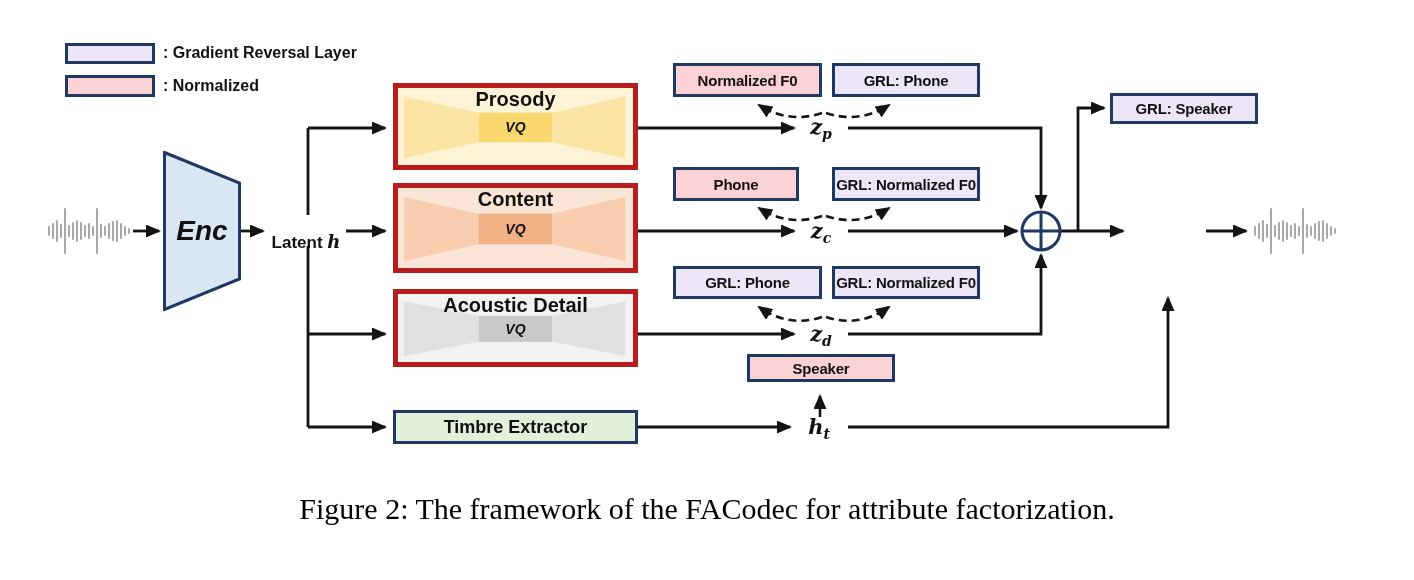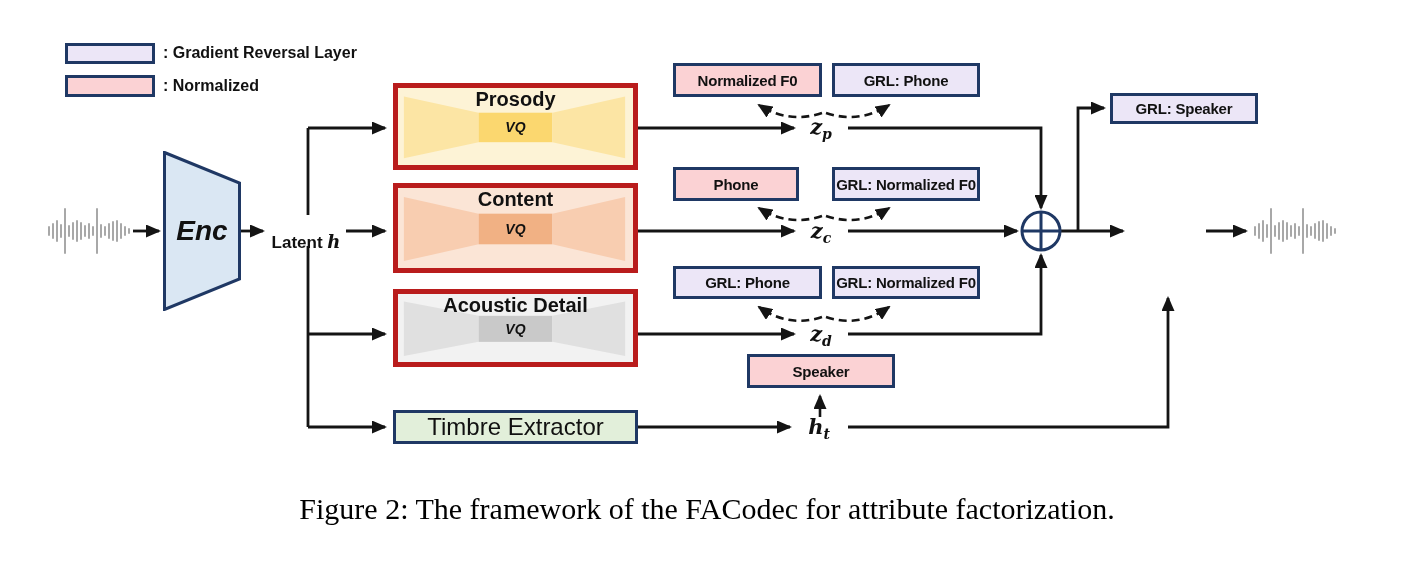--- a/index.html
+++ b/index.html
@@ -25,21 +25,21 @@
   .q-acoustic{background:#F2F2F2;} .q-acoustic .mid{fill:#E0E0E0;} .q-acoustic .core{fill:#C9C9C9;}
 
   
   .tag{position:absolute;border:3px solid #1F3864;box-sizing:border-box;display:flex;
        align-items:center;justify-content:center;font-weight:bold;font-size:15px;
        white-space:nowrap;z-index:2;letter-spacing:-0.2px;}
   .pink{background:#FBD2D4;} .lav{background:#ECE6F7;}
   .green{background:#E2EFDA;}
 
   .bigbox{position:absolute;border:3px solid #1F3864;box-sizing:border-box;display:flex;
-          align-items:center;justify-content:center;font-weight:normal;font-size:24px;z-index:2;}
+          align-items:center;justify-content:center;font-weight:bold;font-size:18px;z-index:2;}
 
   
   .node{position:absolute;z-index:2;}
   .node svg{position:absolute;left:0;top:0;}
   .node .nlabel{position:absolute;left:0;right:0;top:0;bottom:0;display:flex;
                 align-items:center;justify-content:center;font-weight:bold;font-size:28px;}
 
   
   .math{position:absolute;z-index:2;transform:translate(-50%,-50%);
         font-family:"DejaVu Serif",serif;font-style:italic;font-weight:bold;
@@ -185,21 +185,21 @@
 
   <div class="tag pink" style="left:673px;top:63px;width:149px;height:34px;">Normalized F0</div>
   <div class="tag lav" style="left:832px;top:63px;width:148px;height:34px;">GRL: Phone</div>
 
   <div class="tag pink" style="left:673px;top:167px;width:126px;height:34px;">Phone</div>
   <div class="tag lav" style="left:832px;top:167px;width:148px;height:34px;">GRL: Normalized F0</div>
 
   <div class="tag lav" style="left:673px;top:266px;width:149px;height:33px;">GRL: Phone</div>
   <div class="tag lav" style="left:832px;top:266px;width:148px;height:33px;">GRL: Normalized F0</div>
 
-  <div class="tag pink" style="left:747px;top:354px;width:148px;height:34px;">Speaker</div>
+  <div class="tag pink" style="left:747px;top:354px;width:148px;height:28px;">Speaker</div>
 
   <div class="tag lav" style="left:1110px;top:93px;width:148px;height:31px;">GRL: Speaker</div>
 
   <div class="math" style="left:821px;top:128px;">
     <span>z</span><sub>p</sub>
   </div>
   <div class="math" style="left:821px;top:232px;">
     <span>z</span><sub>c</sub>
   </div>
   <div class="math" style="left:821px;top:335px;">

